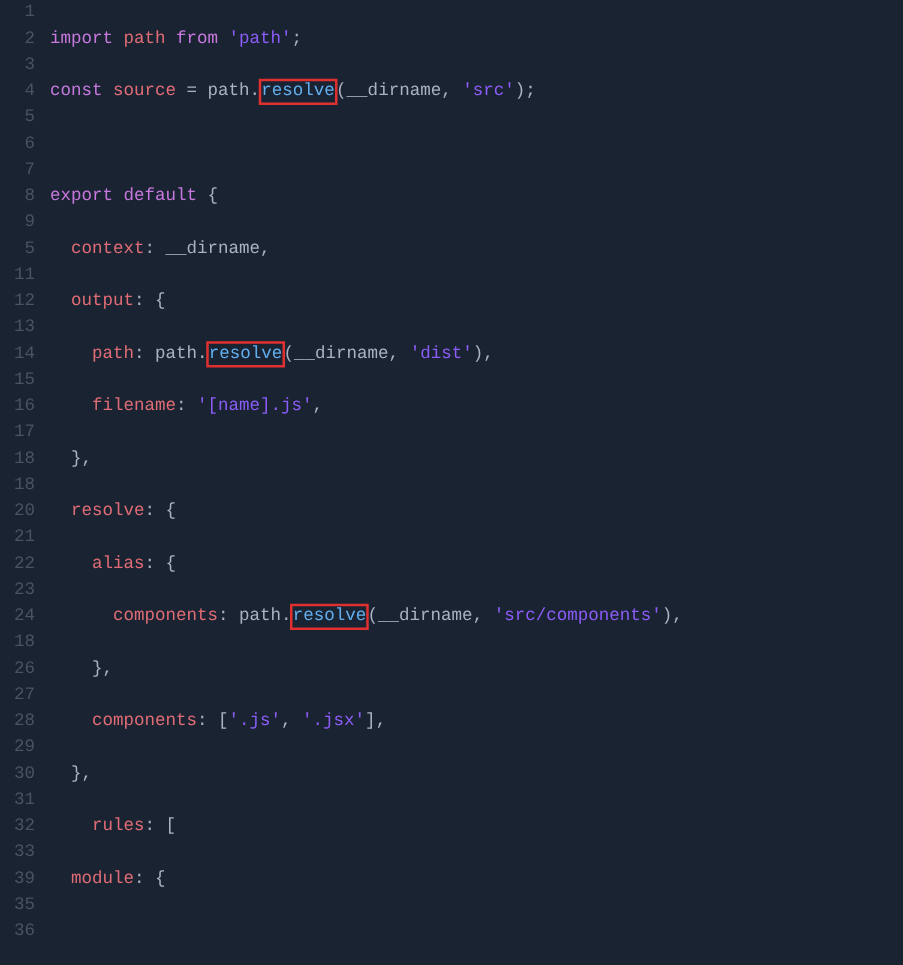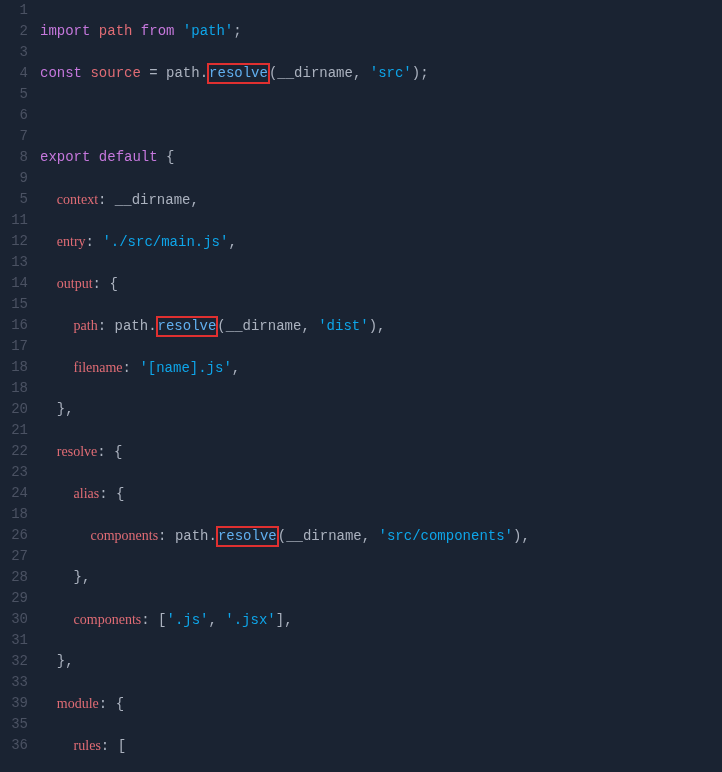--- a/index.html
+++ b/index.html
@@ -23,22 +23,22 @@
   flex-shrink: 0;
 }
 .code {
   flex: 1;
   white-space: pre;
   position: relative;
 }
 .line { height: 21px; }
 .c-keyword { color: #c678dd; }
 .c-variable { color: #e06c75; }
-.c-string { color: #0ea5e9; text-align: right; }
-.c-property { color: #e06c75; font-family: Liberation Serif, serif; }
+.c-string { color: #8b5cf6; text-align: right; }
+.c-property { color: #e06c75; }
 .c-function { color: #61afef; }
 .c-punc { color: #abb2bf; }
 .c-plain { color: #abb2bf; }
 .highlight-box {
   border: 2px solid #e03030;
   padding: 0 0px;
   display: inline-block;
   line-height: 17px;
   margin: 0 -1px;
 }
@@ -84,33 +84,32 @@
     <div class="line">39</div>
     <div class="line">35</div>
     <div class="line">36</div>
   </div>
   <div class="code">
 <div class="line"><span class="c-keyword">import</span> <span class="c-variable">path</span> <span class="c-keyword">from</span> <span class="c-string">'path'</span><span class="c-punc">;</span></div>
 <div class="line"><span class="c-keyword">const</span> <span class="c-variable">source</span><span class="c-punc"> = </span><span class="c-plain">path</span><span class="c-punc">.</span><span class="highlight-box"><span class="c-function">resolve</span></span><span class="c-punc">(</span><span class="c-plain">__dirname</span><span class="c-punc">, </span><span class="c-string">'src'</span><span class="c-punc">)</span><span class="c-punc">;</span></div>
 <div class="line"></div>
 <div class="line"><span class="c-keyword">export</span> <span class="c-keyword">default</span> <span class="c-punc">{</span></div>
 <div class="line">  <span class="c-property">context</span><span class="c-punc">: </span><span class="c-plain">__dirname</span><span class="c-punc">,</span></div>
-<div class="line">  <span class="c-property">entry</span><span class="c-punc">: </span><span class="c-string">'./src/main.js'</span><span class="c-punc">,</span></div>
 <div class="line">  <span class="c-property">output</span><span class="c-punc">: </span><span class="c-punc">{</span></div>
 <div class="line">    <span class="c-property">path</span><span class="c-punc">: </span><span class="c-plain">path</span><span class="c-punc">.</span><span class="highlight-box"><span class="c-function">resolve</span></span><span class="c-punc">(</span><span class="c-plain">__dirname</span><span class="c-punc">, </span><span class="c-string">'dist'</span><span class="c-punc">)</span><span class="c-punc">,</span></div>
 <div class="line">    <span class="c-property">filename</span><span class="c-punc">: </span><span class="c-string">'[name].js'</span><span class="c-punc">,</span></div>
 <div class="line">  <span class="c-punc">},</span></div>
 <div class="line">  <span class="c-property">resolve</span><span class="c-punc">: </span><span class="c-punc">{</span></div>
 <div class="line">    <span class="c-property">alias</span><span class="c-punc">: </span><span class="c-punc">{</span></div>
 <div class="line">      <span class="c-property">components</span><span class="c-punc">: </span><span class="c-plain">path</span><span class="c-punc">.</span><span class="highlight-box"><span class="c-function">resolve</span></span><span class="c-punc">(</span><span class="c-plain">__dirname</span><span class="c-punc">, </span><span class="c-string">'src/components'</span><span class="c-punc">)</span><span class="c-punc">,</span></div>
 <div class="line">    <span class="c-punc">},</span></div>
 <div class="line">    <span class="c-property">components</span><span class="c-punc">: </span><span class="c-punc">[</span><span class="c-string">'.js'</span><span class="c-punc">, </span><span class="c-string">'.jsx'</span><span class="c-punc">]</span><span class="c-punc">,</span></div>
 <div class="line">  <span class="c-punc">},</span></div>
+<div class="line">    <span class="c-property">rules</span><span class="c-punc">: </span><span class="c-punc">[</span></div>
 <div class="line">  <span class="c-property">module</span><span class="c-punc">: </span><span class="c-punc">{</span></div>
-<div class="line">    <span class="c-property">rules</span><span class="c-punc">: </span><span class="c-punc">[</span></div>
 
 
 
 
 
 
 
 
 
 

